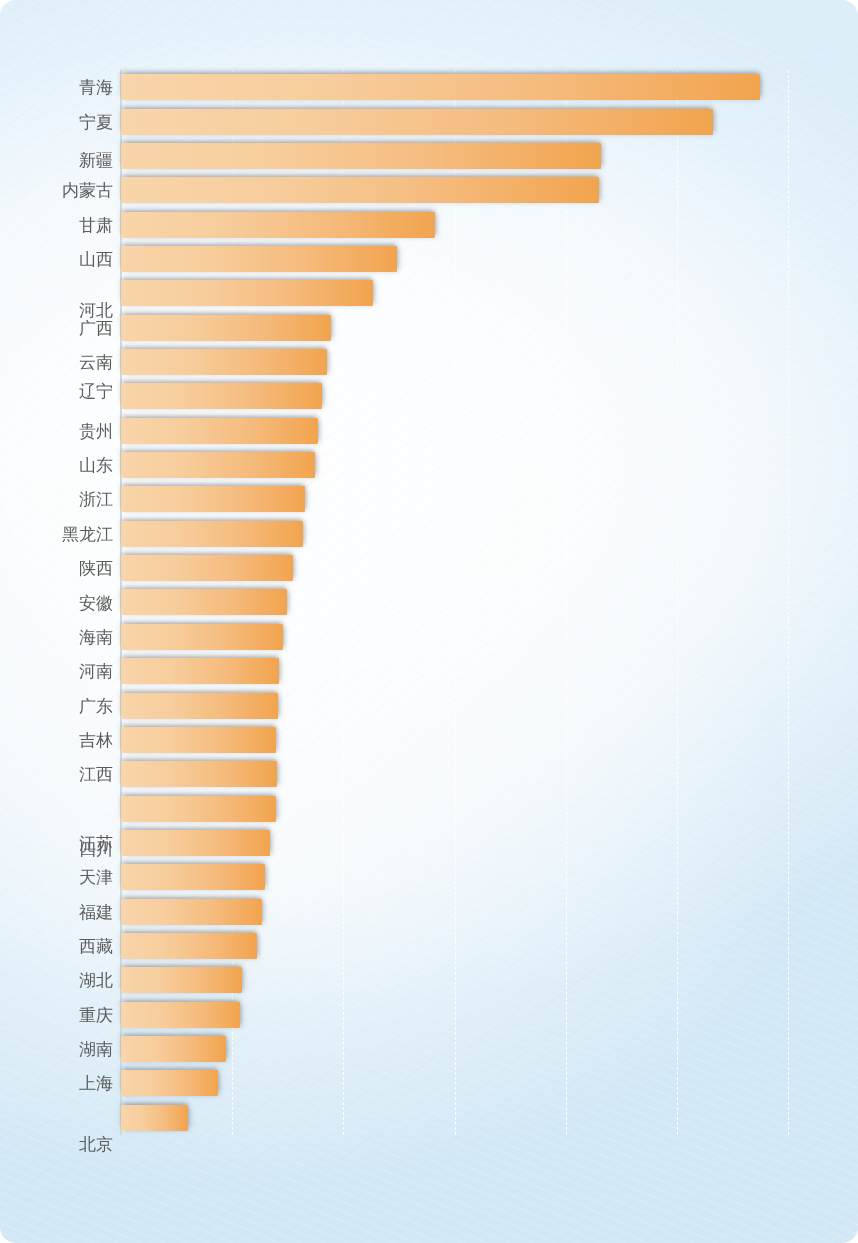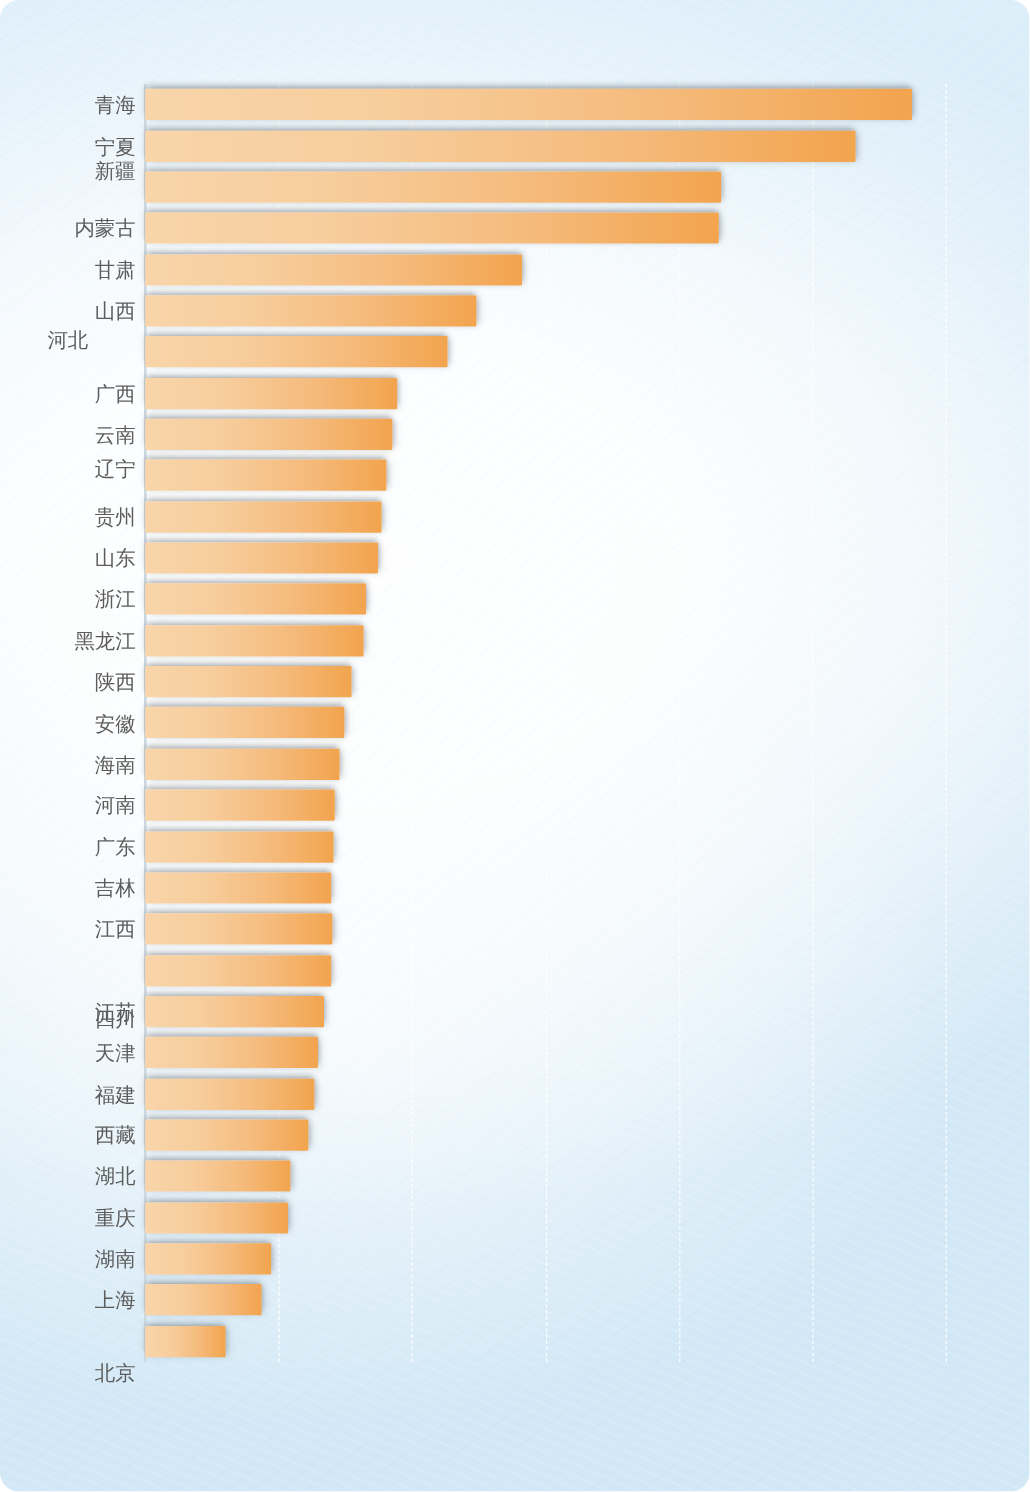--- a/index.html
+++ b/index.html
@@ -104,25 +104,25 @@
 <body>
 
 <div id="card">
   <div id="wash"></div>
   <div id="texture"></div>
 
 
   <div id="ylabels">
       <div class="ylabel" style="top: 6.17742px;">青海</div>
       <div class="ylabel" style="top: 40.5323px;">宁夏</div>
-      <div class="ylabel" style="top: 61px;">新疆</div>
+      <div class="ylabel" style="top: 79px;">新疆</div>
       <div class="ylabel" style="top: 109.242px;">内蒙古</div>
       <div class="ylabel" style="top: 143.597px;">甘肃</div>
       <div class="ylabel" style="top: 177.952px;">山西</div>
-      <div class="ylabel" style="top: 202px; text-align: center;">河北</div>
+      <div class="ylabel" style="top: 229px;">河北</div>
       <div class="ylabel" style="top: 246.661px;">广西</div>
       <div class="ylabel" style="top: 281.016px;">云南</div>
       <div class="ylabel" style="top: 310px;">辽宁</div>
       <div class="ylabel" style="top: 349.726px;">贵州</div>
       <div class="ylabel" style="top: 384.081px;">山东</div>
       <div class="ylabel" style="top: 418.435px; padding-left: 48px;">浙江</div>
       <div class="ylabel" style="top: 452.79px;">黑龙江</div>
       <div class="ylabel" style="top: 487.145px; margin-left: 21px;">陕西</div>
       <div class="ylabel" style="top: 521.5px;">安徽</div>
       <div class="ylabel" style="top: 555.855px;">海南</div>

